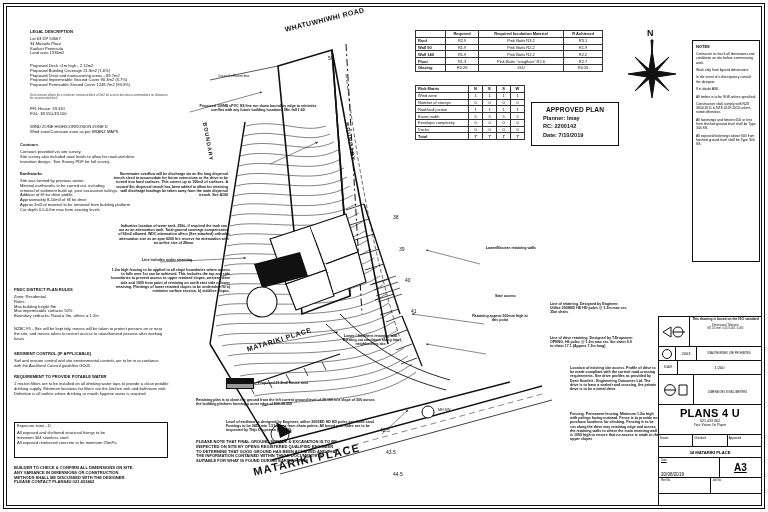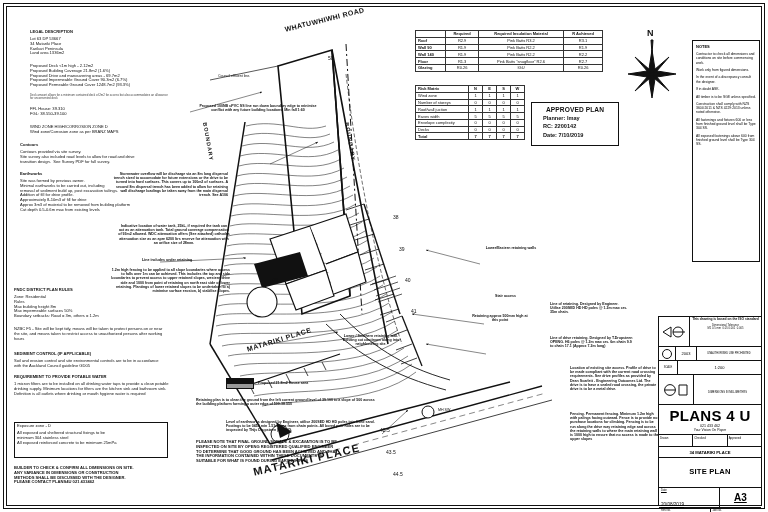--- a/index.html
+++ b/index.html
@@ -49,21 +49,21 @@
   
   #tb{position:absolute;left:658px;top:316px;width:104px;height:190px;border:0.8px solid #111;box-sizing:border-box;background:#fff;}
   #tb .row{border-bottom:0.6px solid #111;box-sizing:border-box;position:relative;}
   .std{height:30px;display:flex;}
   .std .lbox{width:30px;border-right:0.6px solid #111;display:flex;align-items:center;justify-content:center;}
   .std .rbox{flex:1;padding:1px 2px;text-align:center;}
   .isorow{height:14px;display:flex;align-items:center;}
   .isorow .c{border-right:0.6px solid #111;height:100%;display:flex;align-items:center;justify-content:center;}
   .logo{height:30px;display:flex;align-items:center;}
   .brand{height:30px;text-align:center;padding-top:2px;}
-  .brand .n{font-size:15px;font-weight:bold;letter-spacing:.3px;}
+  .brand .n{font-size:11px;font-weight:bold;letter-spacing:.3px;}
   .brand .ph{font-size:3.6px;}
   .brand .sl{font-size:3.4px;}
   .three{height:12px;display:flex;}
   .three div{flex:1;border-right:0.6px solid #111;font-size:2.9px;padding:1px;}
   .three div:last-child{border-right:none;}
   .addr{height:11px;text-align:center;font-size:4.2px;font-weight:bold;padding-top:3px;}
   .sheetname{height:30px;text-align:center;font-size:7.6px;font-weight:bold;padding-top:9px;letter-spacing:.2px;}
   .datebox{height:20px;display:flex;text-decoration:underline;}
   .datebox .dl{flex:1.35;border-right:0.6px solid #111;padding:1px 2px;}
   .datebox .dr{flex:1;display:flex;align-items:center;justify-content:center;font-size:10px;font-weight:bold;}
@@ -542,21 +542,20 @@
     </div>
 
     <div class="row three">
       <div>Drawn</div>
       <div>Checked</div>
       <div>Approved</div>
     </div>
 
     <div class="row addr">34 MATARIKI PLACE</div>
 
-    <div class="row sheetname">SITE PLAN</div>
 
     <div class="row datebox">
       <div class="dl">
         <span class="lbl">Date</span>
         <span class="val">20/08/2019</span>
       </div>
       <div class="dr">A3</div>
     </div>
 
     <div class="row twobox">

